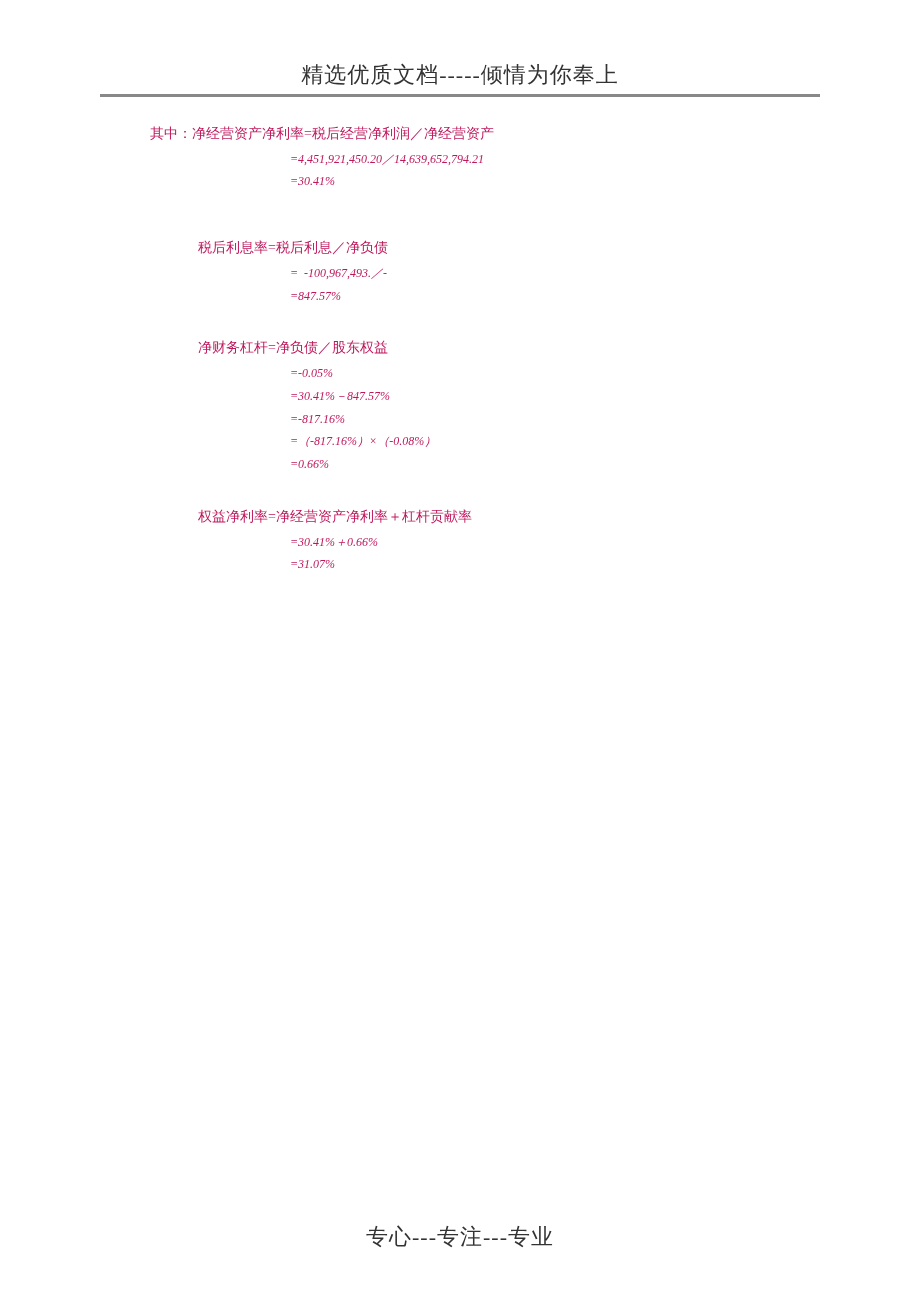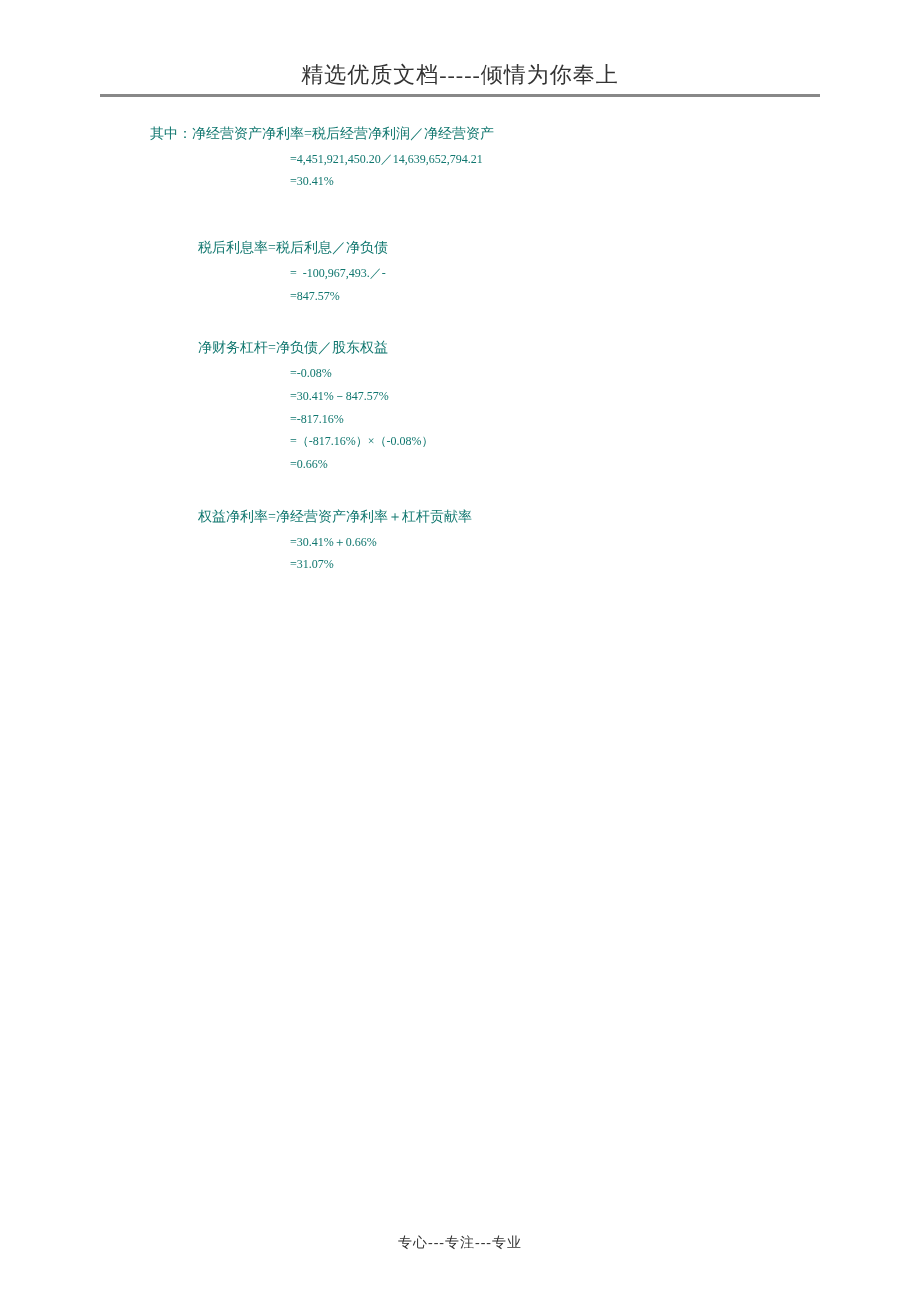--- a/index.html
+++ b/index.html
@@ -29,37 +29,37 @@
     .header-rule {
       border: none;
       border-top: 2px double #888;
       border-bottom: 1px solid #888;
       height: 3px;
       margin-bottom: 24px;
     }
     .content {
       padding-left: 50px;
       font-size: 14px;
-      color: #0f766e;
+      color: #be185d;
       line-height: 1.9;
     }
     .line {
       white-space: pre;
     }
     .indent-0 { padding-left: 0; }
     .indent-1 { padding-left: 48px; margin-top: 28px; }
-    .indent-calc { padding-left: 140px; font-size: 12px; }
+    .indent-calc { padding-left: 140px; font-size: 12px; font-style: italic; }
     .small { font-size: 12px; }
     .footer {
       position: absolute;
       bottom: 50px;
       left: 0;
       right: 0;
       text-align: center;
-      font-size: 14px;
+      font-size: 22px;
       color: #333;
       letter-spacing: 1px;
     }
     .spacer { height: 14px; }
   </style>
 </head>
 <body>
 
 <div class="page">
   <div class="header">精选优质文档-----倾情为你奉上</div>
@@ -67,21 +67,21 @@
 
   <div class="content" id="content-container">
       <div class="line indent-0">其中：净经营资产净利率=税后经营净利润／净经营资产</div>
       <div class="line indent-calc small">=4,451,921,450.20／14,639,652,794.21</div>
       <div class="line indent-calc small">=30.41%</div>
       <div class="spacer"></div>
       <div class="line indent-1">税后利息率=税后利息／净负债</div>
       <div class="line indent-calc small">=  -100,967,493.／-</div>
       <div class="line indent-calc small">=847.57%</div>
       <div class="line indent-1">净财务杠杆=净负债／股东权益</div>
-      <div class="line indent-calc small">=-0.08%</div>
+      <div class="line indent-calc small">=-0.05%</div>
       <div class="line indent-calc small">=30.41%－847.57%</div>
       <div class="line indent-calc small">=-817.16%</div>
       <div class="line indent-calc small">=（-817.16%）×（-0.08%）</div>
       <div class="line indent-calc small">=0.66%</div>
       <div class="line indent-1">权益净利率=净经营资产净利率＋杠杆贡献率</div>
       <div class="line indent-calc small">=30.41%＋0.66%</div>
       <div class="line indent-calc small">=31.07%</div>
     </div>
 
   <div class="footer">专心---专注---专业</div>

